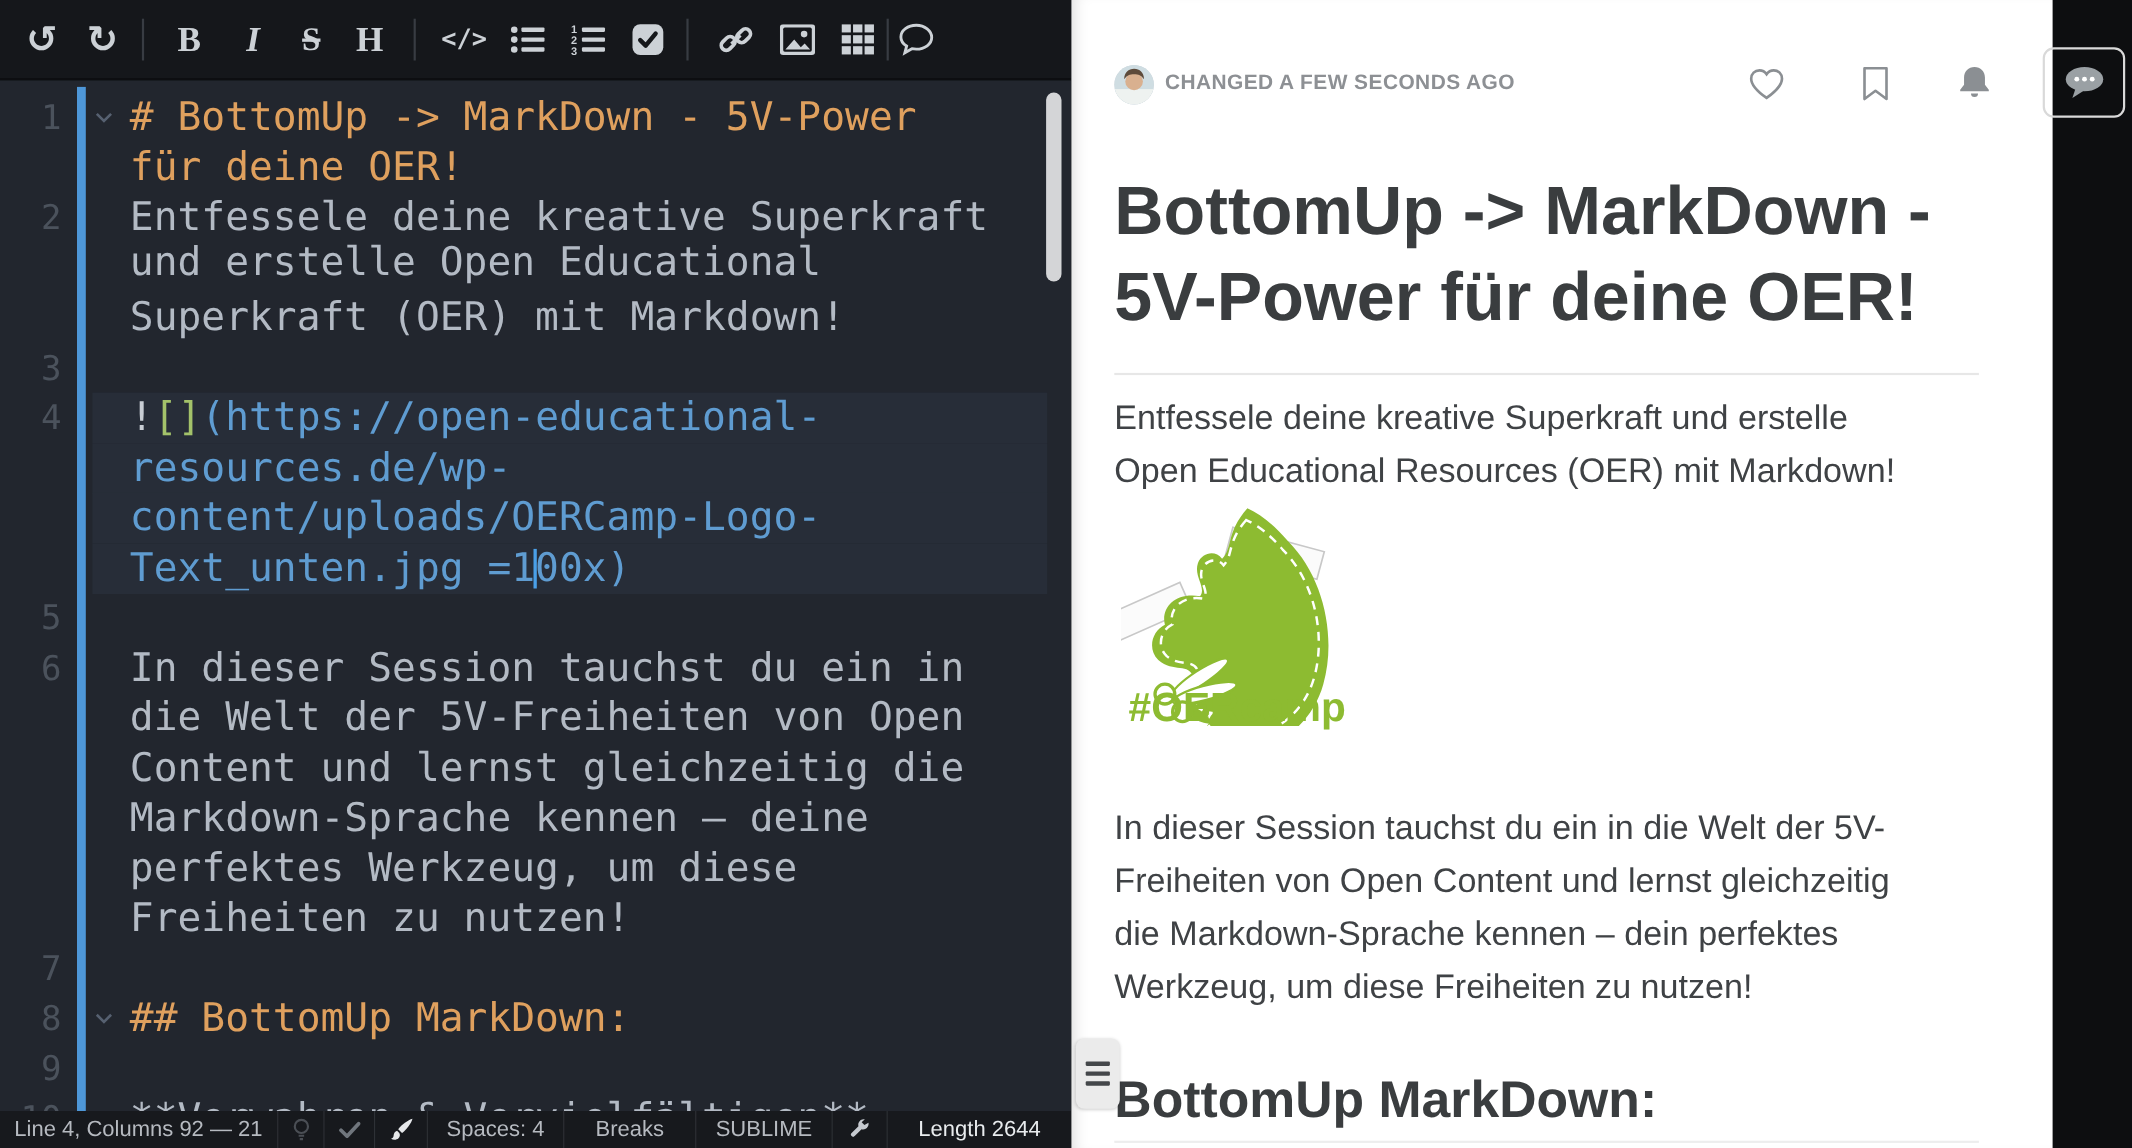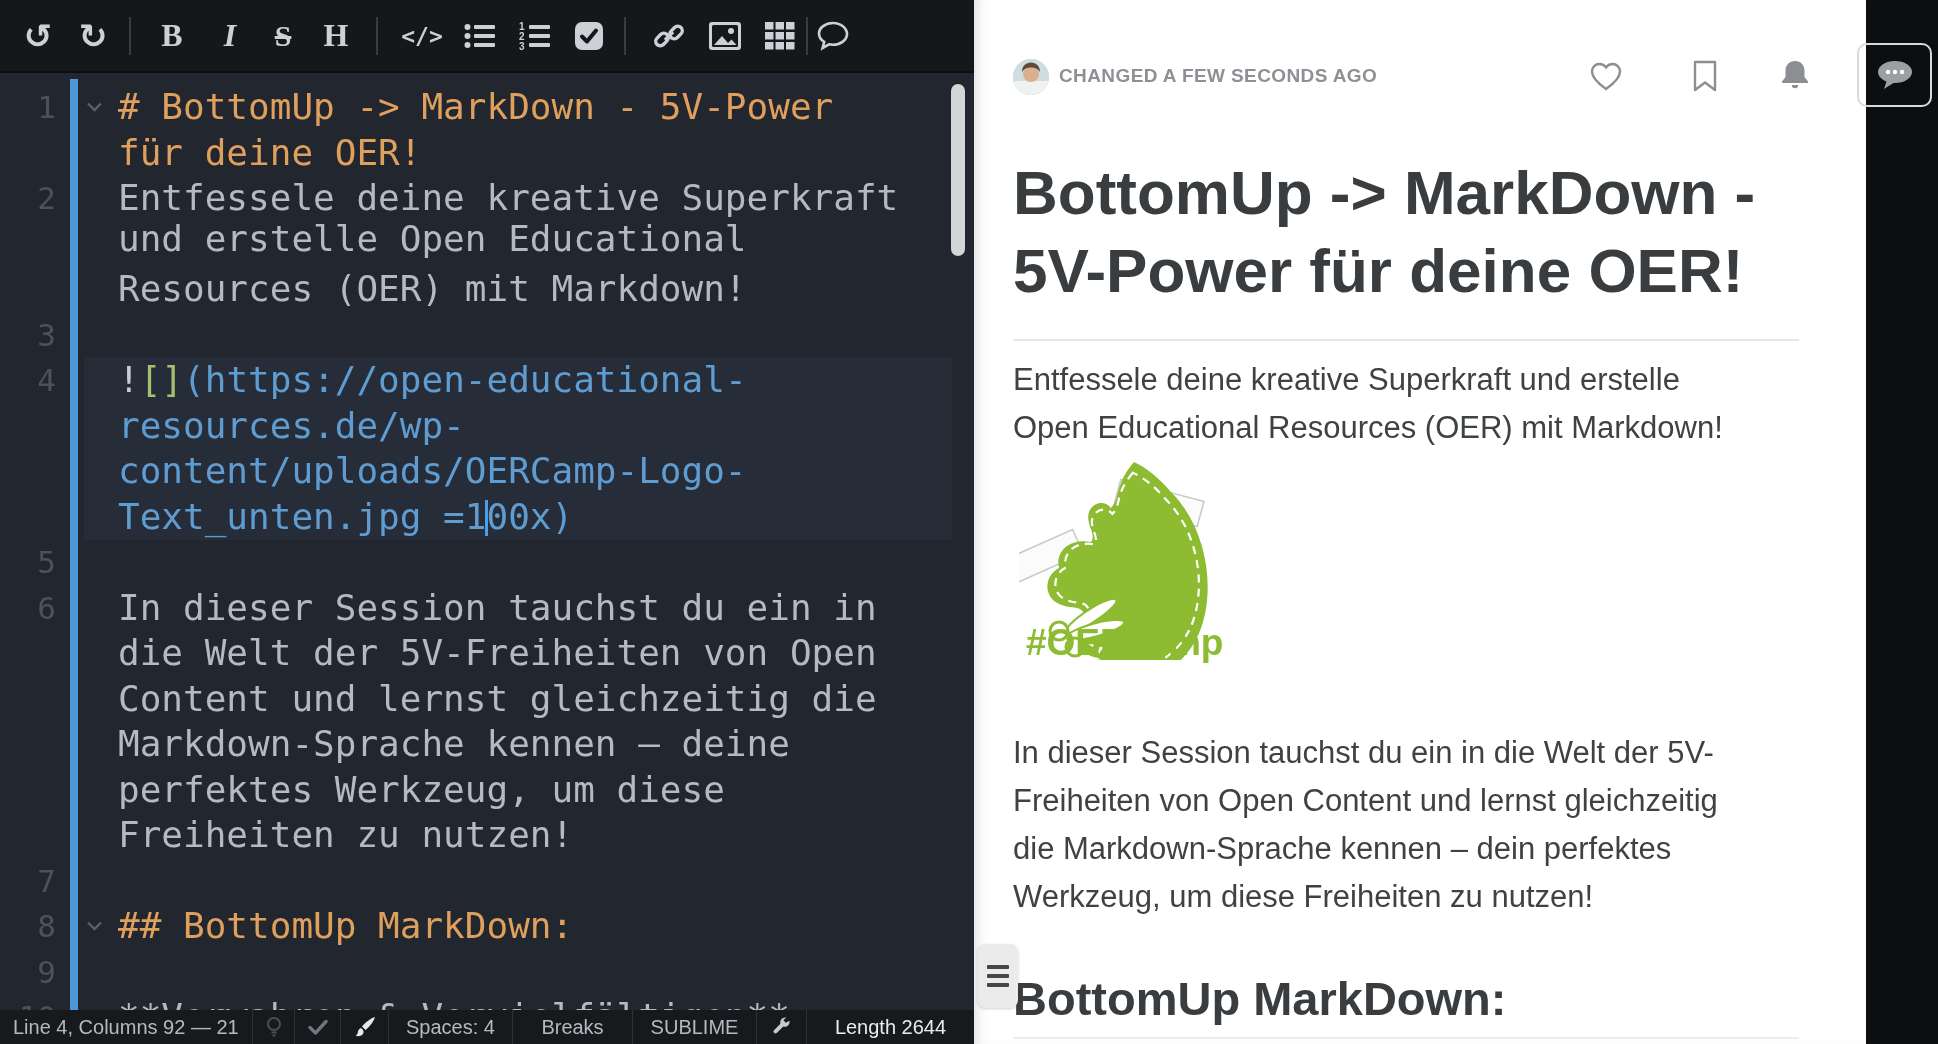--- a/index.html
+++ b/index.html
@@ -181,21 +181,21 @@
             <span class="code"><span class="tk-h">für deine OER!</span></span>
           </div>
           <div class="erow" style="top: 102px;">
             <span class="lnum">2</span>
             <span class="code"><span class="tk-t">Entfessele deine kreative Superkraft</span></span>
           </div>
           <div class="erow" style="top: 143px;">
             <span class="code"><span class="tk-t">und erstelle Open Educational</span></span>
           </div>
           <div class="erow" style="top: 193px;">
-            <span class="code"><span class="tk-t">Resources (OER) mit Markdown!</span></span>
+            <span class="code"><span class="tk-t">Superkraft (OER) mit Markdown!</span></span>
           </div>
           <div class="erow" style="top: 238.5px;">
             <span class="lnum">3</span>
             <span class="code"></span>
           </div>
           <div class="erow active" style="top: 284px;">
             <span class="lnum">4</span>
             <span class="code"><span class="tk-p">!</span><span class="tk-g">[]</span><span class="tk-l">(https://open-educational-</span></span>
           </div>
           <div class="erow active" style="top: 329.5px;">

